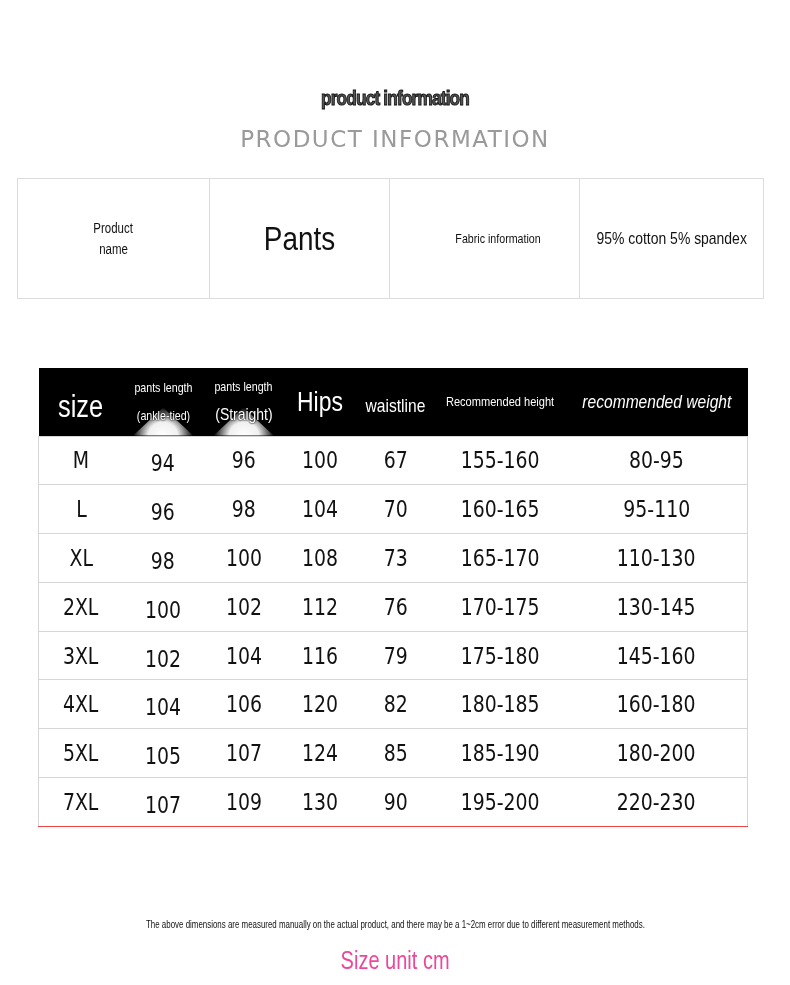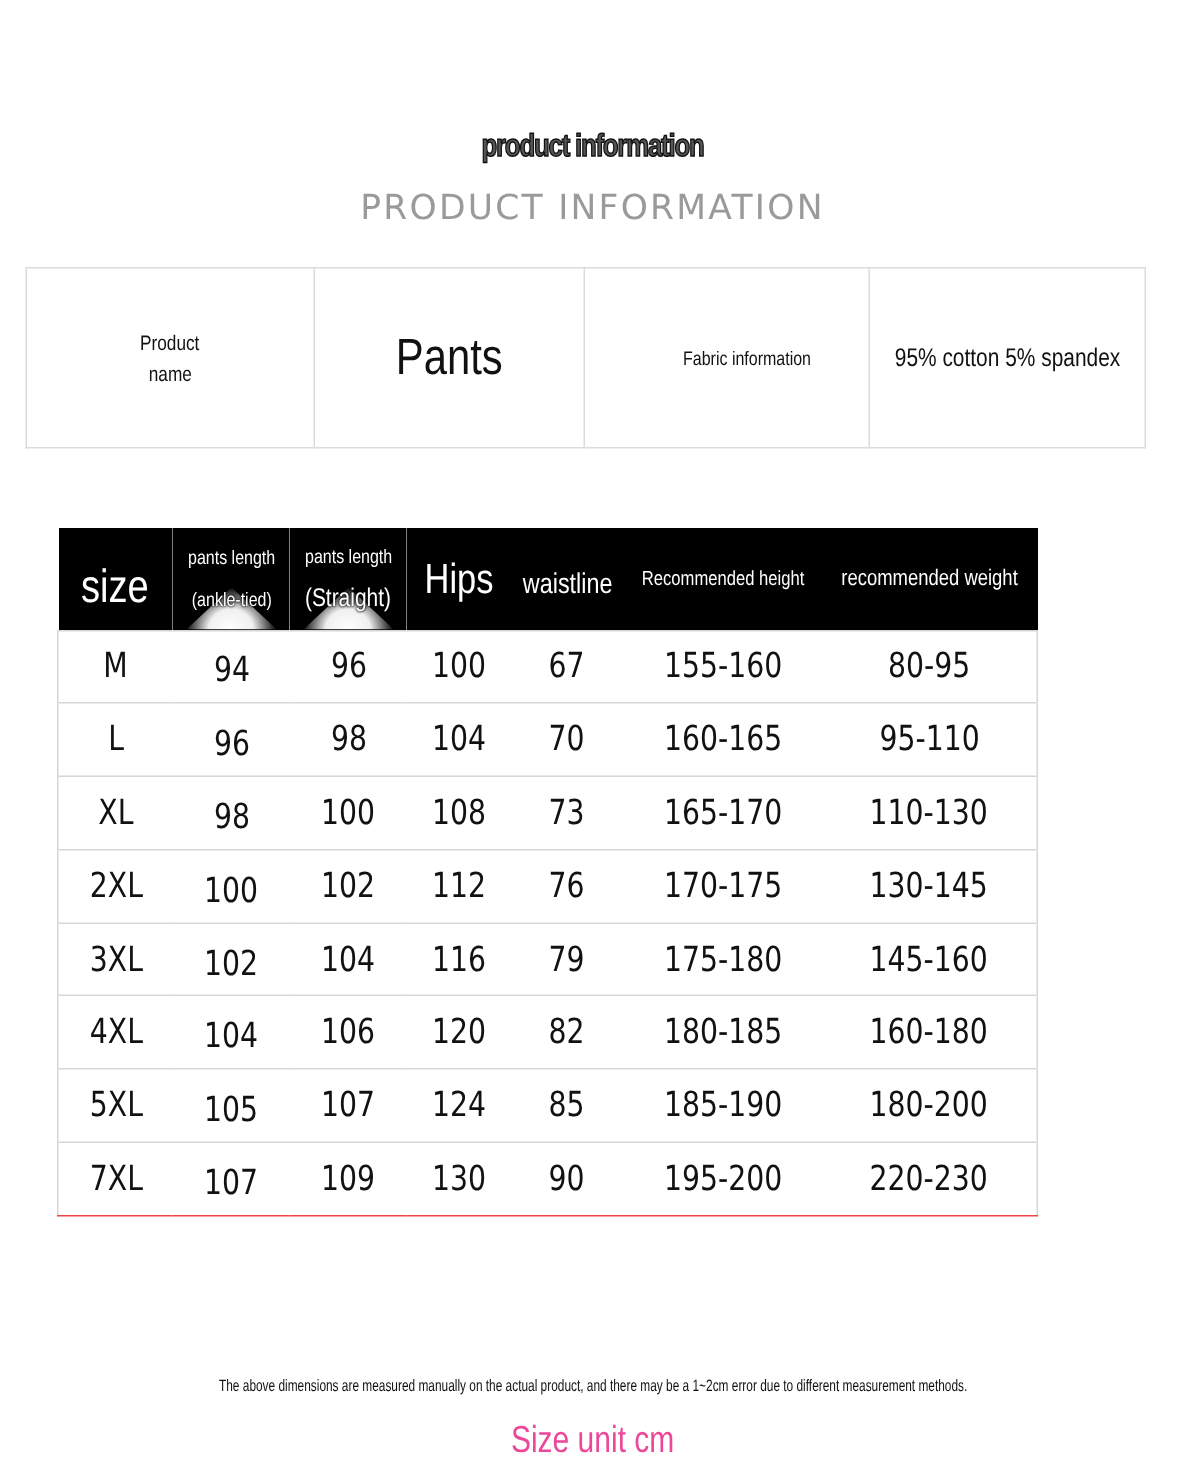--- a/index.html
+++ b/index.html
@@ -31,21 +31,21 @@
   .info tr { height: 60px; }
   .c1 { width: 195px; } .c2 { width: 182px; margin-top: 12px; } .c3 { width: 191px; } .c4 { width: 179px; margin-left: 16px; }
   .narrow { display: inline-block; transform: scaleX(0.82); transform-origin: center; white-space: nowrap; }
   .f13 { font-size: 14px; line-height: 21px; }
   .f12 { font-size: 13px; line-height: 19px; padding-left: 28px; }
   .f36 { font-size: 34px; }
   .f16 { font-size: 17px; }
 
   
   .size {
-    position: absolute; top: 352px; left: 38px; width: 654px;
+    position: absolute; top: 368px; left: 38px; width: 710px;
     border-collapse: collapse;
     border-radius: 19px;
   }
   .size thead tr { height: 68px; background: #000; }
   .size thead th {
     color: #fff; font-weight: normal; font-family: "Liberation Sans", sans-serif;
     text-align: center; vertical-align: middle; position: relative;
   }
   .size tbody tr { height: 48.8px; }
   .size tbody td {
@@ -55,21 +55,21 @@
   .size tbody tr:last-child td { border-bottom: 1px solid #ef4444; margin-left: 12px; }
   .size tbody td:first-child { border-left: 1px solid #d6d6d6; }
   .size tbody td:last-child { border-right: 1px solid #d6d6d6; }
   .lowered { position: relative; top: 3px; }
 
   .th-size { font-size: 31px; width: 104px; }
   .th-len { width: 87px; font-size: 13px; line-height: 28px; }
   .th-hips { font-size: 28px; width: 84px; }
   .th-waist { font-size: 19px; width: 80px; padding-top: 8px; }
   .th-rec { font-size: 13.5px; width: 124px; }
-  .th-recw { font-size: 15px; width: 120px; }
+  .th-recw { font-size: 19px; width: 120px; font-style: italic; }
   .glow {
     position: absolute; left: 50%; bottom: 0; transform: translateX(-50%);
     width: 60px; height: 28px;
     background: radial-gradient(ellipse at 50% 100%, #ffffff 0%, #f0f0f0 35%, rgba(0,0,0,0) 72%);
     clip-path: polygon(50% 0, 100% 100%, 0 100%);
   }
   .len2 { position: relative; z-index: 1; text-shadow: 0 0 2px #000, 0 0 2px #000; }
 
   .note {
     position: absolute; top: 918px; left: 0; width: 790px; text-align: center;

